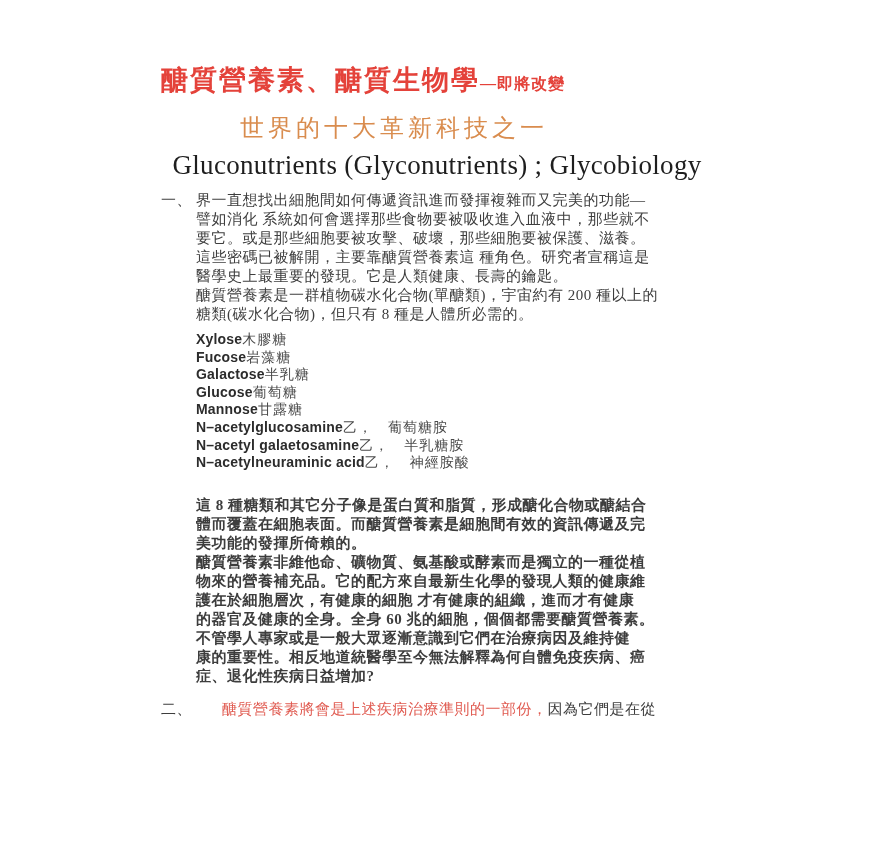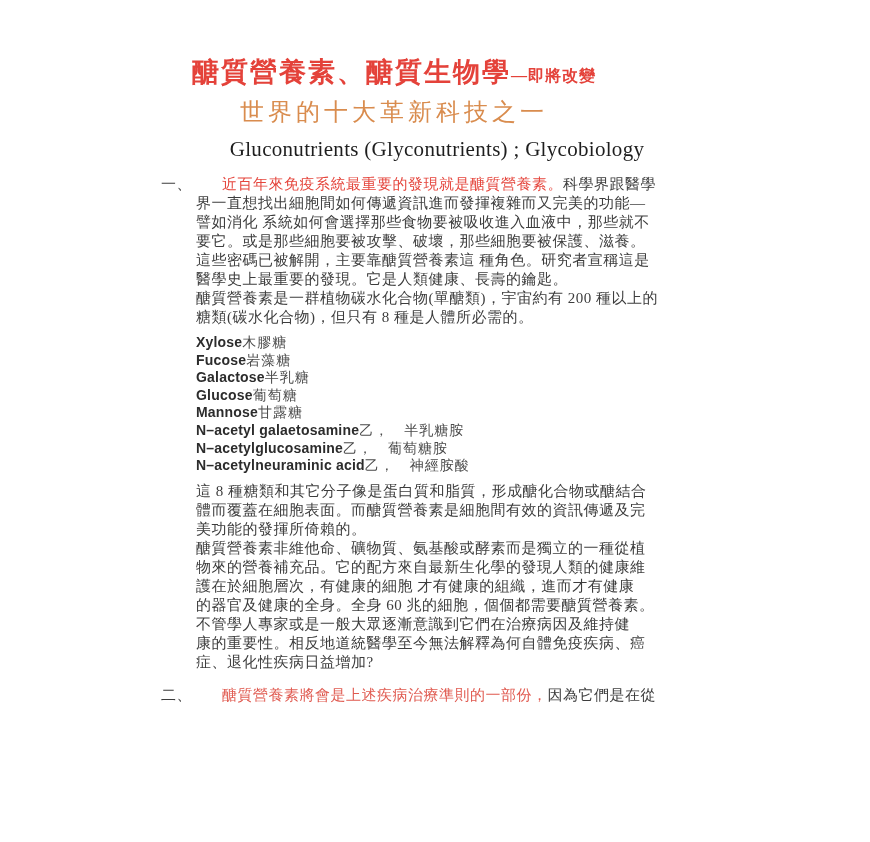--- a/index.html
+++ b/index.html
@@ -6,45 +6,45 @@
   body{
     width:870px;height:842px;background:#ffffff;overflow:hidden;position:relative;
     font-family:"Liberation Serif", serif;
   }
   .content{
     position:absolute;left:161px;top:54px;width:552px;
   }
   
   .title-cjk{
     font-size:27px;font-weight:bold;letter-spacing:2px;
-    color:var(--title-red);text-align:center;margin-right:86px;line-height:36px;
+    color:var(--title-red);text-align:left;margin-right:86px;line-height:52px;
     font-family:"Liberation Serif", serif;
   }
   .title-suffix{font-size:16px;letter-spacing:1px;font-weight:bold;}
   .subtitle-cjk{
     font-size:24px;font-weight:normal;letter-spacing:4px;
     color:var(--subtitle-orange);text-align:center;margin-right:86px;
     line-height:33px;margin-top:2px;
   }
   .title-en{
-    font-size:21px;color:#1e1e1e;text-align:center;line-height:26px;margin-top:7px;
+    font-size:27px;color:#1e1e1e;text-align:center;line-height:26px;margin-top:7px;
     font-family:"Liberation Serif", serif;letter-spacing:0.3px;
   }
   
   .para{
     position:relative;padding-left:35px;
     font-size:15px;line-height:19px;letter-spacing:0.5px;color:var(--body-ink);
   }
   .para-num{position:absolute;left:0;top:0;}
   .lead-line{text-indent:26px;}
   .lead-red{color:var(--accent-red);}
   .lead-red2{color:var(--accent-red2);}
   .body-lines{white-space:pre-line;}
   .p1{margin-top:13px;}
-  .p3{margin-top:7px;padding-left:35px;font-size:15px;line-height:19px;letter-spacing:0.5px;color:var(--body-ink);}
+  .p3{margin-top:24px;padding-left:35px;font-size:15px;line-height:19px;letter-spacing:0.5px;color:var(--body-ink);font-weight:bold;}
   .p2{margin-top:14px;}
   
   .sugar-list{
     margin:7px 0 0 35px;
     font-size:14px;line-height:16.6px;
   }
   .sugar-en{
     font-family:"Liberation Sans", sans-serif;font-weight:bold;color:#2c2c2c;
     letter-spacing:0.2px;
   }
@@ -58,39 +58,38 @@
 <div class="content">
 
   <div class="title-cjk"><span>醣質營養素、醣質生物學</span><span class="title-suffix">—即將改變</span></div>
 
   <div class="subtitle-cjk">世界的十大革新科技之一</div>
 
   <div class="title-en">Gluconutrients (Glyconutrients) ; Glycobiology</div>
 
   <div class="para p1">
     <span class="para-num">一、</span>
-    <div class="lead-line"><span class="lead-red">近百年來免疫系統最重要的發現就是醣質營養素。</span><span>科學界跟醫學</span></div>
     <div class="body-lines">界一直想找出細胞間如何傳遞資訊進而發揮複雜而又完美的功能—
 譬如消化 系統如何會選擇那些食物要被吸收進入血液中，那些就不
 要它。或是那些細胞要被攻擊、破壞，那些細胞要被保護、滋養。
 這些密碼已被解開，主要靠醣質營養素這 種角色。研究者宣稱這是
 醫學史上最重要的發現。它是人類健康、長壽的鑰匙。
 醣質營養素是一群植物碳水化合物(單醣類)，宇宙約有 200 種以上的
 糖類(碳水化合物)，但只有 8 種是人體所必需的。</div>
   </div>
 
   <div class="sugar-list">
 
   <div><span class="sugar-en">Xylose</span><span class="sugar-zh">木膠糖</span></div>
       <div><span class="sugar-en">Fucose</span><span class="sugar-zh">岩藻糖</span></div>
       <div><span class="sugar-en">Galactose</span><span class="sugar-zh">半乳糖</span></div>
       <div><span class="sugar-en">Glucose</span><span class="sugar-zh">葡萄糖</span></div>
       <div><span class="sugar-en">Mannose</span><span class="sugar-zh">甘露糖</span></div>
+      <div><span class="sugar-en">N–acetylglucosamine</span><span class="sugar-zh">乙，　葡萄糖胺</span></div>
       <div><span class="sugar-en">N–acetyl galaetosamine</span><span class="sugar-zh">乙，　半乳糖胺</span></div>
-      <div><span class="sugar-en">N–acetylglucosamine</span><span class="sugar-zh">乙，　葡萄糖胺</span></div>
       <div><span class="sugar-en">N–acetylneuraminic acid</span><span class="sugar-zh">乙，　神經胺酸</span></div>
     </div>
 
   <div class="p3">
     <div class="body-lines">這 8 種糖類和其它分子像是蛋白質和脂質，形成醣化合物或醣結合
 體而覆蓋在細胞表面。而醣質營養素是細胞間有效的資訊傳遞及完
 美功能的發揮所倚賴的。
 醣質營養素非維他命、礦物質、氨基酸或酵素而是獨立的一種從植
 物來的營養補充品。它的配方來自最新生化學的發現人類的健康維
 護在於細胞層次，有健康的細胞 才有健康的組織，進而才有健康

